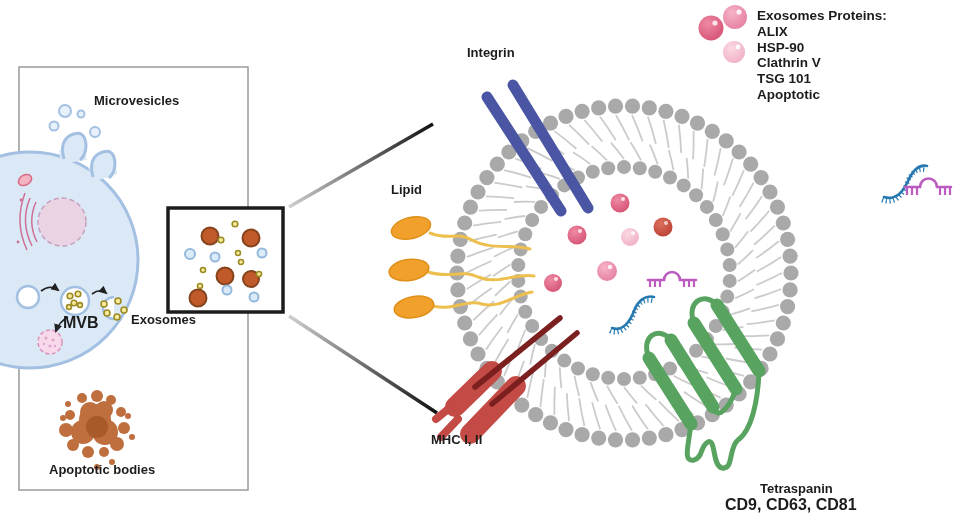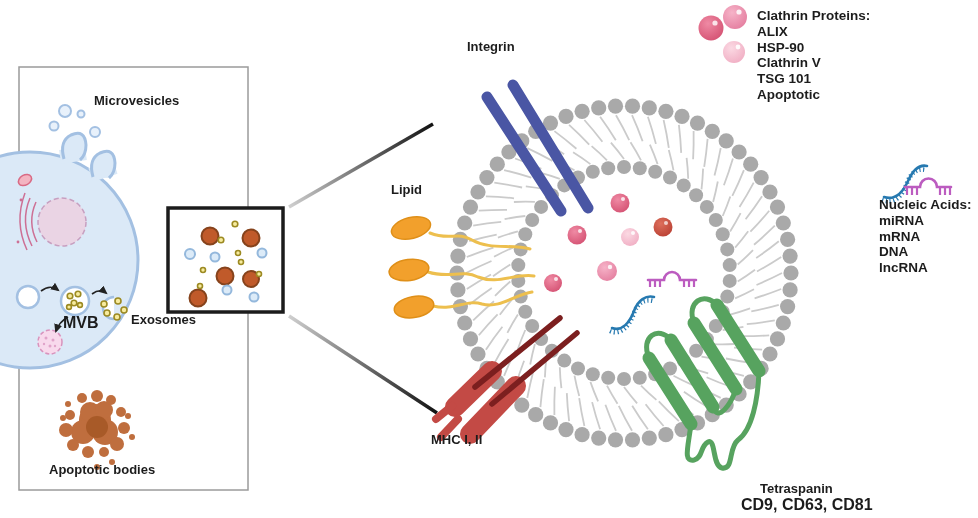--- a/index.html
+++ b/index.html
@@ -486,36 +486,29 @@
       <line x1="950" y1="188" x2="950" y2="195"></line>
     </g>
   </g>
 </svg>
 
 <div class="lbl" style="left:94px;top:93px">Microvesicles</div>
 <div class="lbl lbl-sm" style="left:63px;top:314px">MVB</div>
 <div class="lbl" style="left:131px;top:312px">Exosomes</div>
 <div class="lbl" style="left:49px;top:462px">Apoptotic bodies</div>
 
-<div class="lbl" style="left:467px;top:39px">Integrin</div>
+<div class="lbl" style="left:467px;top:45px">Integrin</div>
 <div class="lbl" style="left:391px;top:182px">Lipid</div>
 <div class="lbl" style="left:431px;top:432px">MHC I, II</div>
 <div class="lbl" style="left:760px;top:481px">Tetraspanin</div>
-<div class="lbl lbl-sm" style="left:741px;top:496px">CD9, CD63, CD81</div>
+<div class="lbl lbl-sm" style="left:725px;top:496px">CD9, CD63, CD81</div>
 
 <div class="legend" style="left:757px;top:8px">
-  <div>Clathrin Proteins:</div>
+  <div>Exosomes Proteins:</div>
   <div>ALIX</div>
   <div>HSP-90</div>
   <div>Clathrin V</div>
   <div>TSG 101</div>
   <div>Apoptotic</div>
 </div>
 
-<div class="legend" style="left:879px;top:197px">
-  <div>Nucleic Acids:</div>
-  <div>miRNA</div>
-  <div>mRNA</div>
-  <div>DNA</div>
-  <div>lncRNA</div>
+
 </div>
 
-</div>
-
 </body></html>

